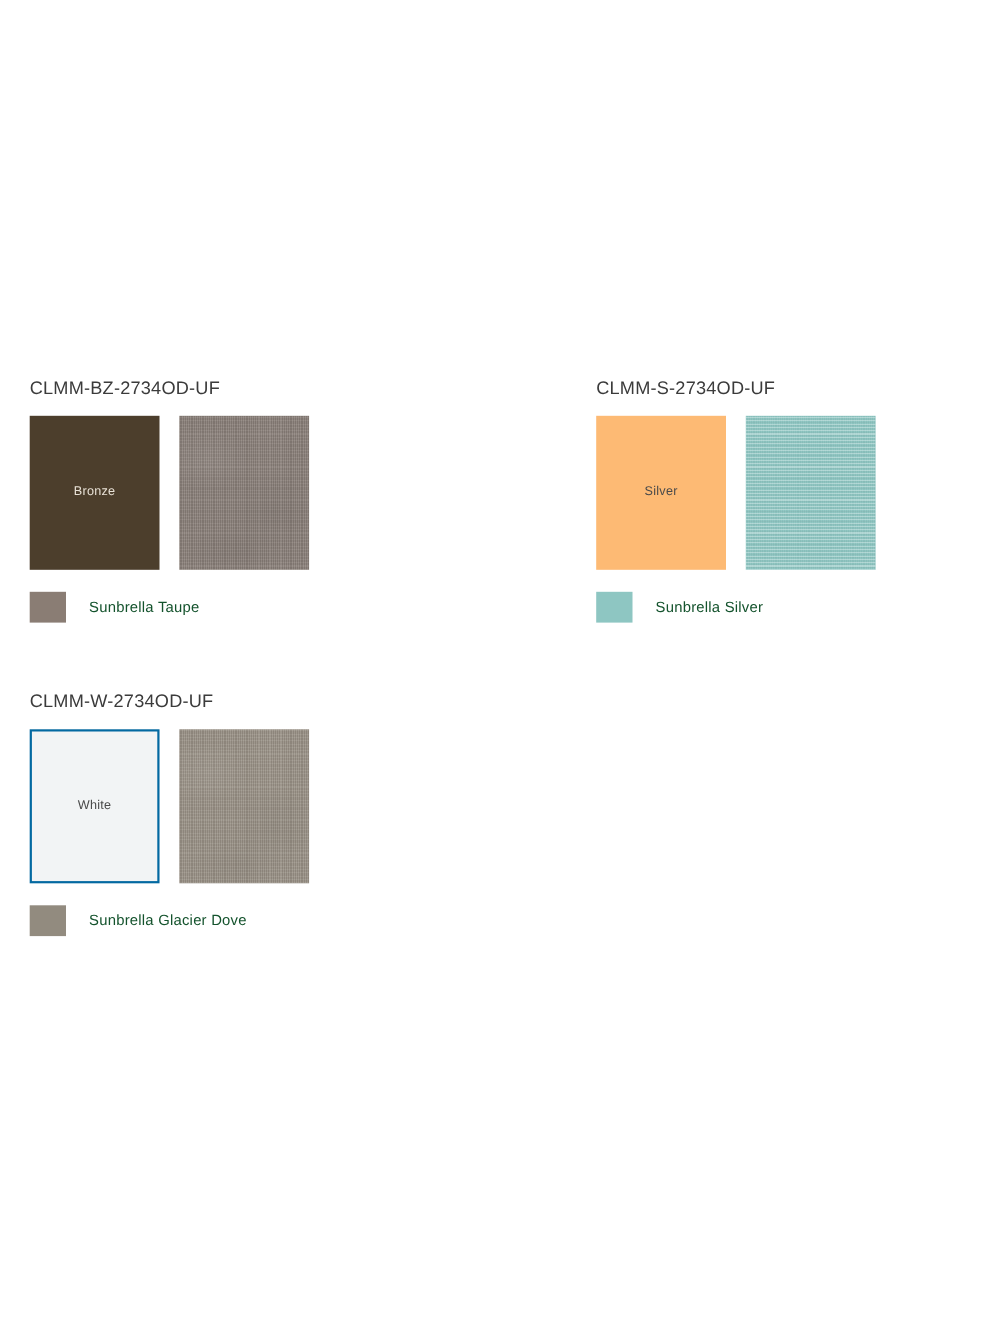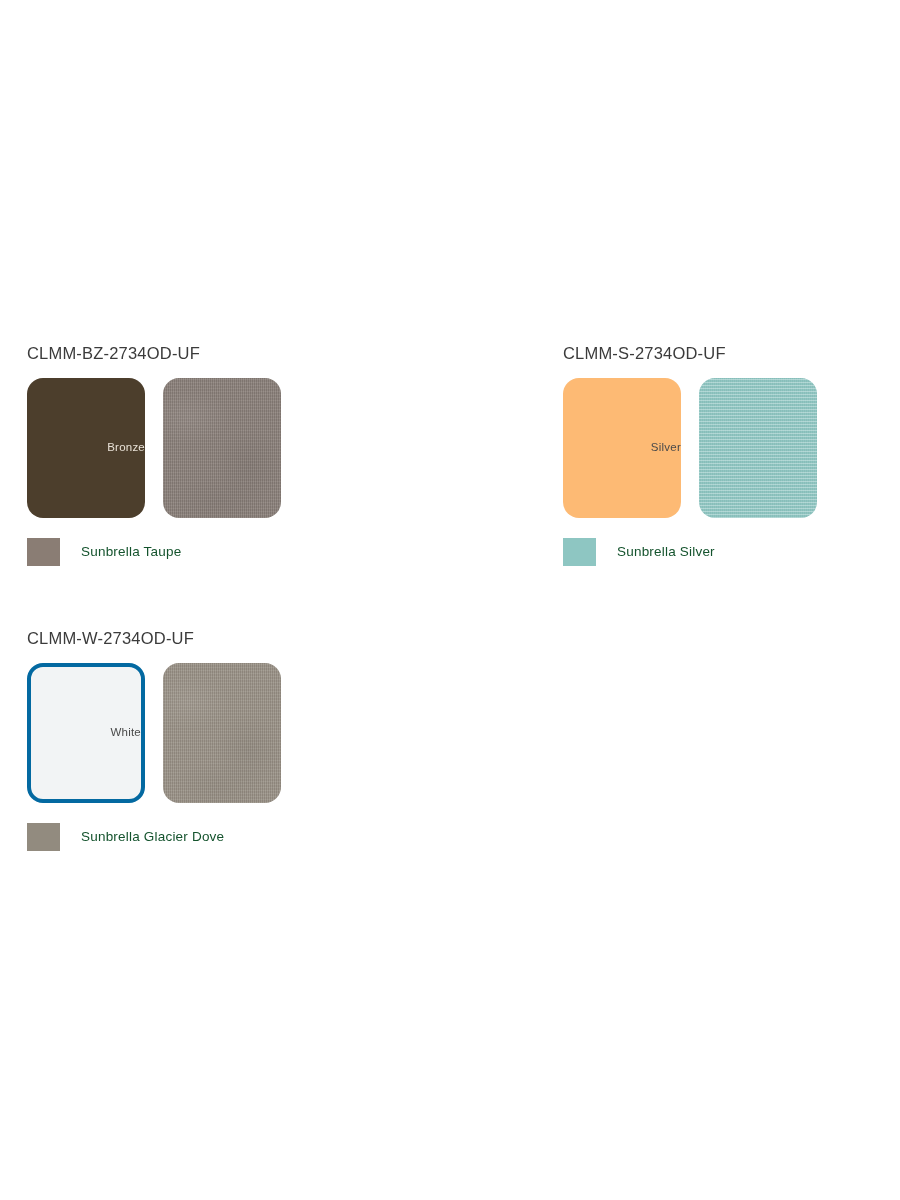--- a/index.html
+++ b/index.html
@@ -25,21 +25,21 @@
     width: 900px;
     height: 1200px;
     background: #ffffff;
   }
 
   
   .variant-group {
     position: absolute;
   }
   .variant-group.col-left  { left: 27px; }
-  .variant-group.col-right { left: 563px; }
+  .variant-group.col-right { left: 542px; }
   .variant-group.row-top    { top: 344px; }
   .variant-group.row-bottom { top: 629px; }
 
   .sku-title {
     font-family: "Liberation Sans", sans-serif;
     font-size: 16.5px;
     font-weight: 400;
     letter-spacing: 0.012em;
     color: #3b3b3b;
     line-height: 1.2;
@@ -53,40 +53,39 @@
     margin-top: 14px;
     display: flex;
     align-items: flex-start;
   }
   .swatch {
     width: 118px;
     height: 140px;
     position: relative;
     display: flex;
     align-items: center;
-    justify-content: flex-end;
+    justify-content: center;
     box-sizing: border-box;
     flex: none;
-    border-radius: 16px;
   }
   .swatch + .swatch { margin-left: 18px; }
 
   .swatch-label {
     font-family: "Liberation Sans", sans-serif;
     font-size: 11.5px;
     font-weight: 400;
     letter-spacing: 0.02em;
     line-height: 1;
     position: relative;
     z-index: 3;
   }
   .swatch-label.on-dark  { color: #e8e1d6; }
   .swatch-label.on-light { color: #4a4a4a; }
 
-  .swatch.bordered { border: 4px solid #0369a1; }
+  .swatch.bordered { border: 2px solid #0369a1; }
 
   
   .fabric { overflow: hidden; }
   .fabric::before {
     content: "";
     position: absolute;
     left: 0; top: 0; right: 0; bottom: 0;
     z-index: 1;
     pointer-events: none;
   }

